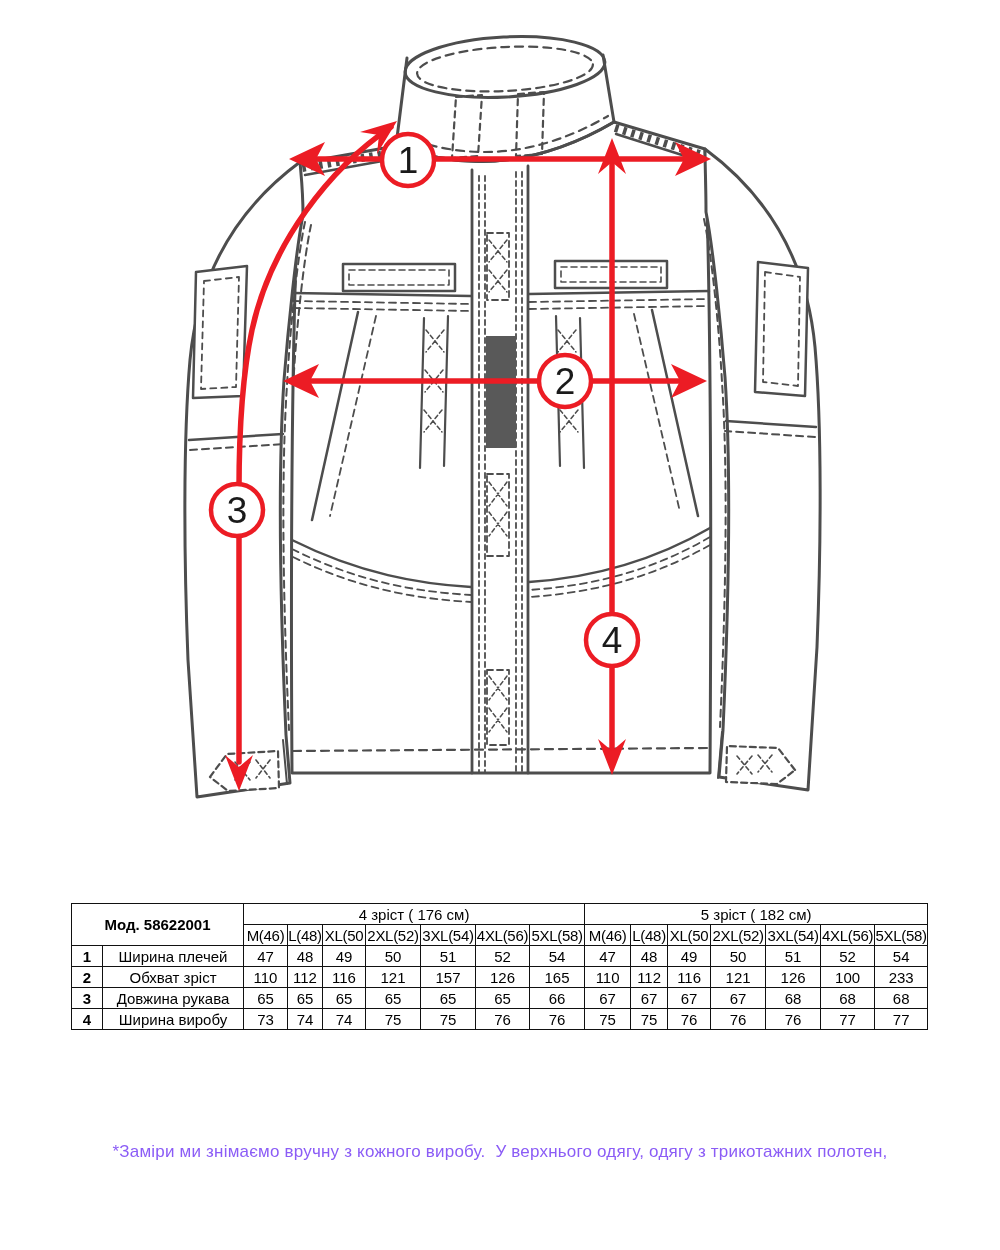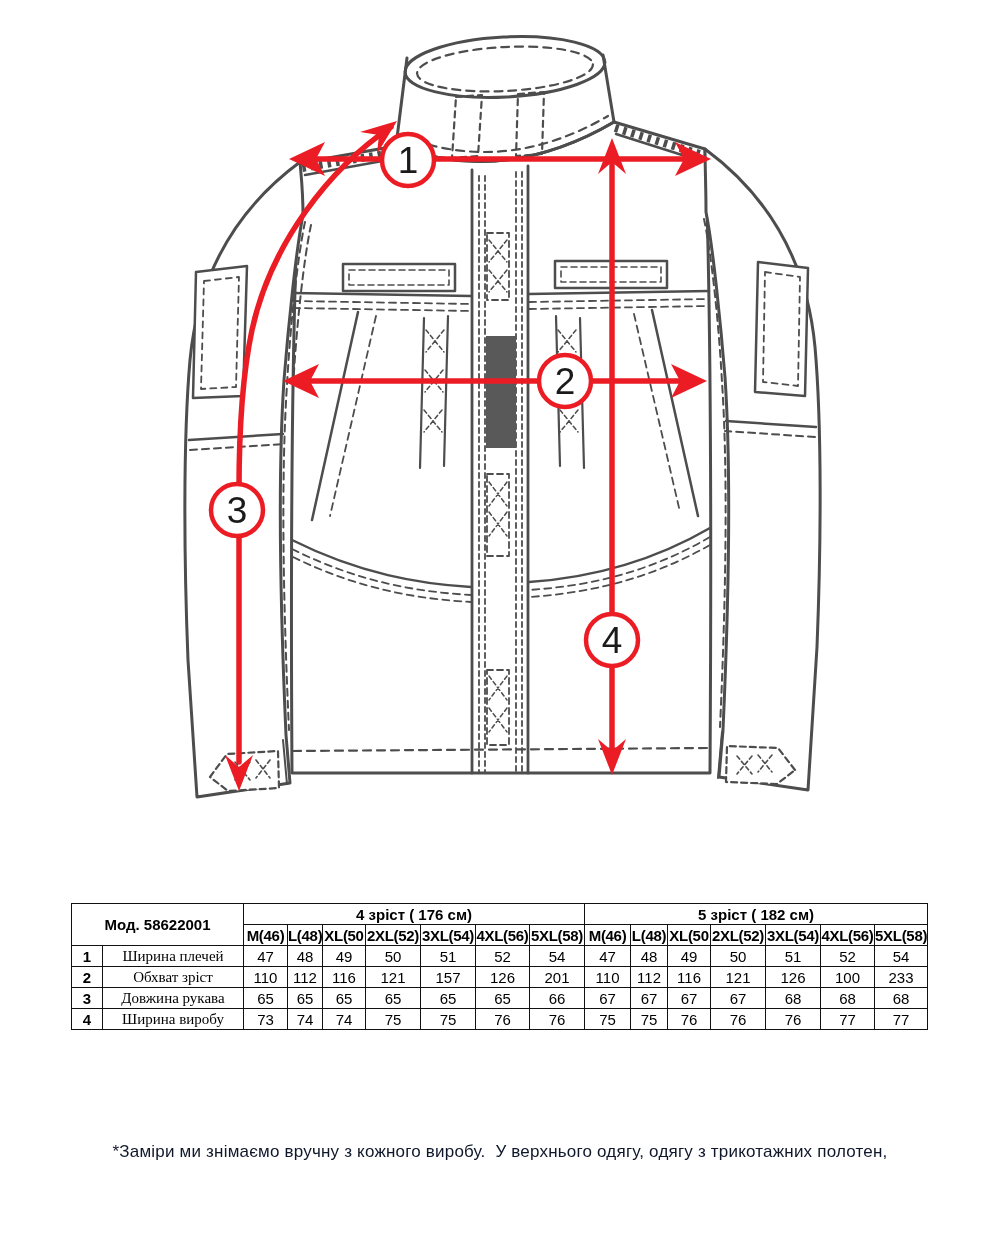--- a/index.html
+++ b/index.html
@@ -5,27 +5,27 @@
   html,body{margin:0;padding:0;background:#fff;}
   .page{position:relative;width:1000px;height:1250px;background:#fff;overflow:hidden;
         font-family:"Liberation Sans",sans-serif;}
   .diagram{position:absolute;left:0;top:0;width:1000px;height:870px;}
   
   .tblwrap{position:absolute;left:71px;top:903px;width:858px;}
   table.tbl{border-collapse:collapse;table-layout:fixed;width:857px;color:#000;}
   table.tbl td{border:1.5px solid #111;text-align:center;font-size:15px;
                padding:0;height:20px;overflow:hidden;white-space:nowrap;}
   td.model{font-weight:bold;}
-  td.grp{font-weight:bold;height:20px;}
-  td.szh{font-weight:bold;font-size:14.5px;height:21px;letter-spacing:-0.3px;}
+  td.grp{font-weight:normal;height:20px;}
+  td.szh{font-weight:normal;font-size:14.5px;height:21px;letter-spacing:-0.3px;}
   td.num{font-weight:bold;}
-  td.lbl{text-align:left;padding-left:7px;font-family:Liberation Serif, serif;}
+  td.lbl{text-align:left;padding-left:7px;}
   
   .footnote{position:absolute;left:0;top:1138px;width:1000px;text-align:center;
-            color:#0f172a;font-size:17px;line-height:27px;letter-spacing:.2px;}
+            color:#8b5cf6;font-size:17px;line-height:27px;letter-spacing:.2px;}
   .footnote div{white-space:pre;}
   
   text.badge-num{font-family:"Liberation Sans",sans-serif;font-weight:300;}
 </style>
 </head>
 <body>
 
 <div class="page">
 
   <svg class="diagram" viewBox="0 0 1000 870">
@@ -230,21 +230,21 @@
       </tr>
       <tr>
         <td class="num">2</td>
         <td class="lbl">Обхват зріст</td>
         <td>110</td>
         <td>112</td>
         <td>116</td>
         <td>121</td>
         <td>157</td>
         <td>126</td>
-        <td>201</td>
+        <td>165</td>
         <td>110</td>
         <td>112</td>
         <td>116</td>
         <td>121</td>
         <td>126</td>
         <td>100</td>
         <td>233</td>
       </tr>
       <tr>
         <td class="num">3</td>

